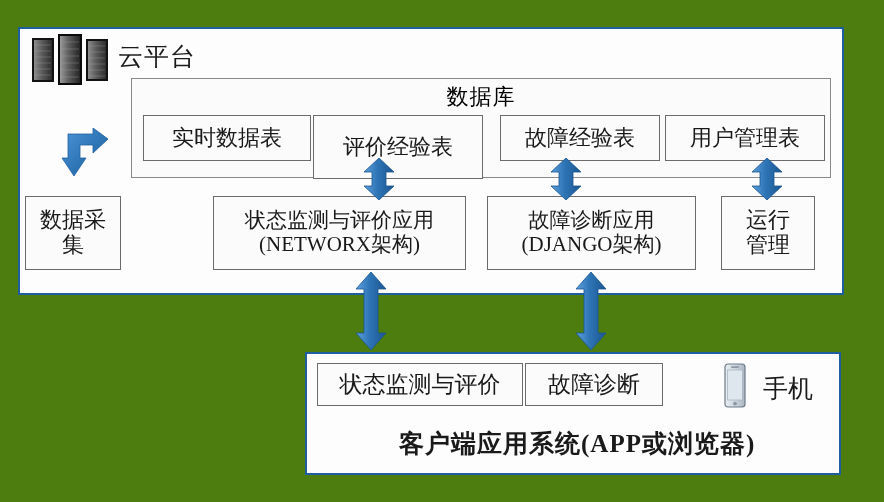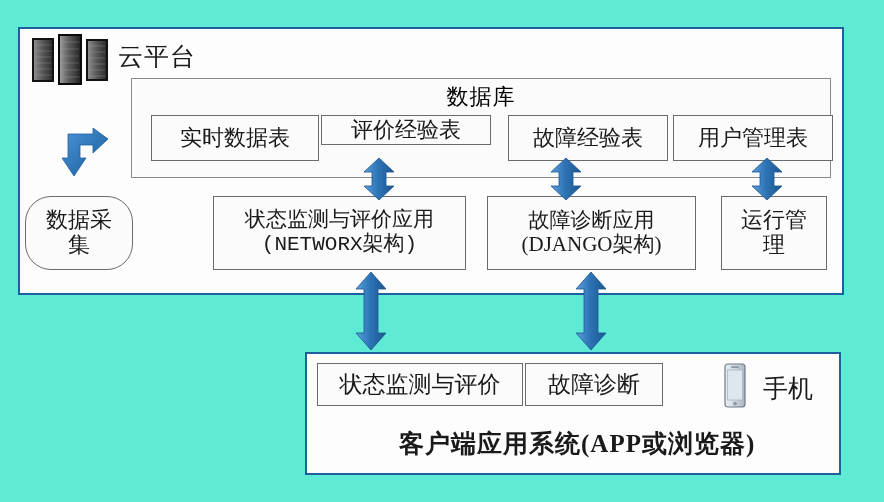--- a/index.html
+++ b/index.html
@@ -7,21 +7,21 @@
     padding: 0;
     background: #ffffff;
   }
   body {
     font-family: "Liberation Serif", "DejaVu Serif", serif;
   }
   #canvas {
     position: relative;
     width: 884px;
     height: 502px;
-    background: #5eead4;
+    background: #4d7c0f;
     overflow: hidden;
   }
 
   
   .cloud-container {
     position: absolute;
     left: 18px;
     top: 27px;
     width: 826px;
     height: 268px;
@@ -47,21 +47,21 @@
   .label-plain {
     position: absolute;
     color: #1a1a1a;
     white-space: nowrap;
   }
 
   
   .t-title     { font-size: 25px; letter-spacing: 2px; }
   .t-cloud     { font-size: 25px; letter-spacing: 1px; }
   .t-dbtitle   { font-size: 22px; letter-spacing: 1px; }
-  .t-table     { font-size: 22px; letter-spacing: 0px; margin-left: 8px; }
+  .t-table     { font-size: 22px; letter-spacing: 0px; }
   .t-app       { font-size: 21px; }
   .t-small     { font-size: 22px; }
   .t-client    { font-size: 25px; font-weight: bold; letter-spacing: 1px; }
   .t-clientbox { font-size: 23px; }
   .t-phone     { font-size: 25px; }
 
   
   .db-frame {
     position: absolute;
     left: 131px;
@@ -168,33 +168,33 @@
 
   <div class="label-plain t-cloud" style="left:118px; top:40px;">云平台</div>
 
 
   <div class="db-frame">
     <div class="db-title t-dbtitle">数据库</div>
   </div>
 
   <div class="box t-table" style="left:143px; top:115px; width:168px; height:46px;">实时数据表</div>
 
-  <div class="box t-table" style="left:313px; top:115px; width:170px; height:30px;">评价经验表</div>
+  <div class="box t-table" style="left:313px; top:115px; width:170px; height:64px;">评价经验表</div>
 
   <div class="box t-table" style="left:500px; top:115px; width:160px; height:46px;">故障经验表</div>
 
   <div class="box t-table" style="left:665px; top:115px; width:160px; height:46px;">用户管理表</div>
 
-  <div class="box t-app" style="left:213px; top:196px; width:253px; height:74px; padding:0 6px;font-family:Liberation Mono, monospace;">状态监测与评价应用(NETWORX架构)</div>
+  <div class="box t-app" style="left:213px; top:196px; width:253px; height:74px; padding:0 6px;">状态监测与评价应用(NETWORX架构)</div>
 
   <div class="box t-app" style="left:487px; top:196px; width:209px; height:74px; padding:0 6px;">故障诊断应用(DJANGO架构)</div>
 
-  <div class="box t-small" style="left:721px; top:196px; width:106px; height:74px; padding:0 18px;">运行管理</div>
-
-  <div class="box t-small" style="left:25px; top:196px; width:108px; height:74px; padding:5px 14px;border-radius:26px;">数据采集</div>
+  <div class="box t-small" style="left:721px; top:196px; width:94px; height:74px; padding:0 18px;">运行管理</div>
+
+  <div class="box t-small" style="left:25px; top:196px; width:96px; height:74px; padding:5px 14px;">数据采集</div>
 
   <div class="arrow" style="left:60px; top:128px; width:50px; height:62px;">
     <svg width="50" height="62" viewBox="0 0 50 62">
       <defs>
         <linearGradient id="ag" x1="0" y1="0" x2="1" y2="1">
           <stop offset="0%" stop-color="#4E95D9"></stop>
           <stop offset="55%" stop-color="#2E75B6"></stop>
           <stop offset="100%" stop-color="#1F5FA0"></stop>
         </linearGradient>
       </defs>

